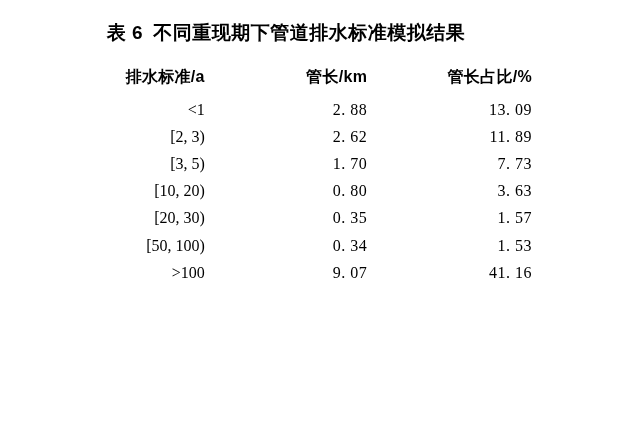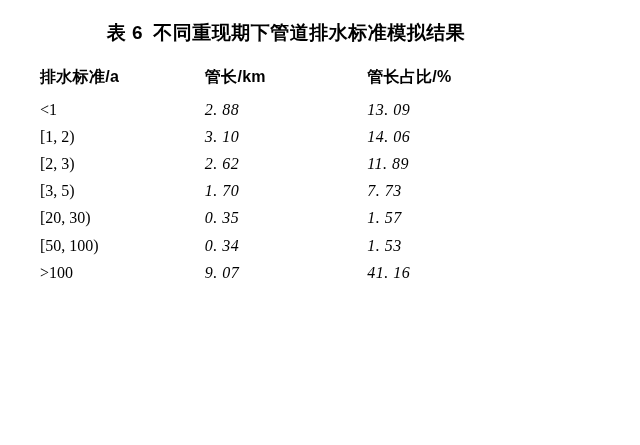--- a/index.html
+++ b/index.html
@@ -43,21 +43,21 @@
   .title-en .tlabel {
     margin-right: 6px;
   }
   table.tbl {
     width: 100%;
     border-collapse: collapse;
     margin-top: 12px;
     table-layout: fixed;
   }
   table.tbl th, table.tbl td {
-    text-align: left;
+    text-align: right;
     border: none;
   }
   table.tbl thead th {
     font-family: "Liberation Sans", sans-serif;
     font-weight: bold;
     font-size: 16px;
     padding: 7px 0 8px 0;
     letter-spacing: 0.3px;
   }
   .rule-top {
@@ -73,21 +73,20 @@
     font-size: 16px;
     padding: 4.6px 0;
     font-family: "Liberation Serif", serif;
   }
   
   th.sep-left {
     border-left: 1.1px solid #000;
   }
   td.sepcol {
     border-left: 1.1px solid #000;
-    font-style: italic;
   }
   .colA { width: 33.5%; }
   .colB { width: 33.0%; }
   .colC { width: 33.5%; }
   .num { letter-spacing: 0.5px; }
 </style>
 </head>
 <body>
 
 <div class="page">
@@ -110,33 +109,33 @@
         <th class="rule-top sep-left">管长占比/%</th>
       </tr>
     </thead>
     <tbody>
       <tr>
         <td class="rule-mid">&lt;1</td>
         <td class="rule-mid sepcol num">2. 88</td>
         <td class="rule-mid sepcol num">13. 09</td>
       </tr>
       <tr>
-        <td>[1, 2)</td>
-        <td class="sepcol num">3. 10</td>
-        <td class="sepcol num">14. 06</td>
-      </tr>
-      <tr>
         <td>[2, 3)</td>
         <td class="sepcol num">2. 62</td>
         <td class="sepcol num">11. 89</td>
       </tr>
       <tr>
         <td>[3, 5)</td>
         <td class="sepcol num">1. 70</td>
         <td class="sepcol num">7. 73</td>
+      </tr>
+      <tr>
+        <td>[10, 20)</td>
+        <td class="sepcol num">0. 80</td>
+        <td class="sepcol num">3. 63</td>
       </tr>
       <tr>
         <td>[20, 30)</td>
         <td class="sepcol num">0. 35</td>
         <td class="sepcol num">1. 57</td>
       </tr>
       <tr>
         <td>[50, 100)</td>
         <td class="sepcol num">0. 34</td>
         <td class="sepcol num">1. 53</td>

